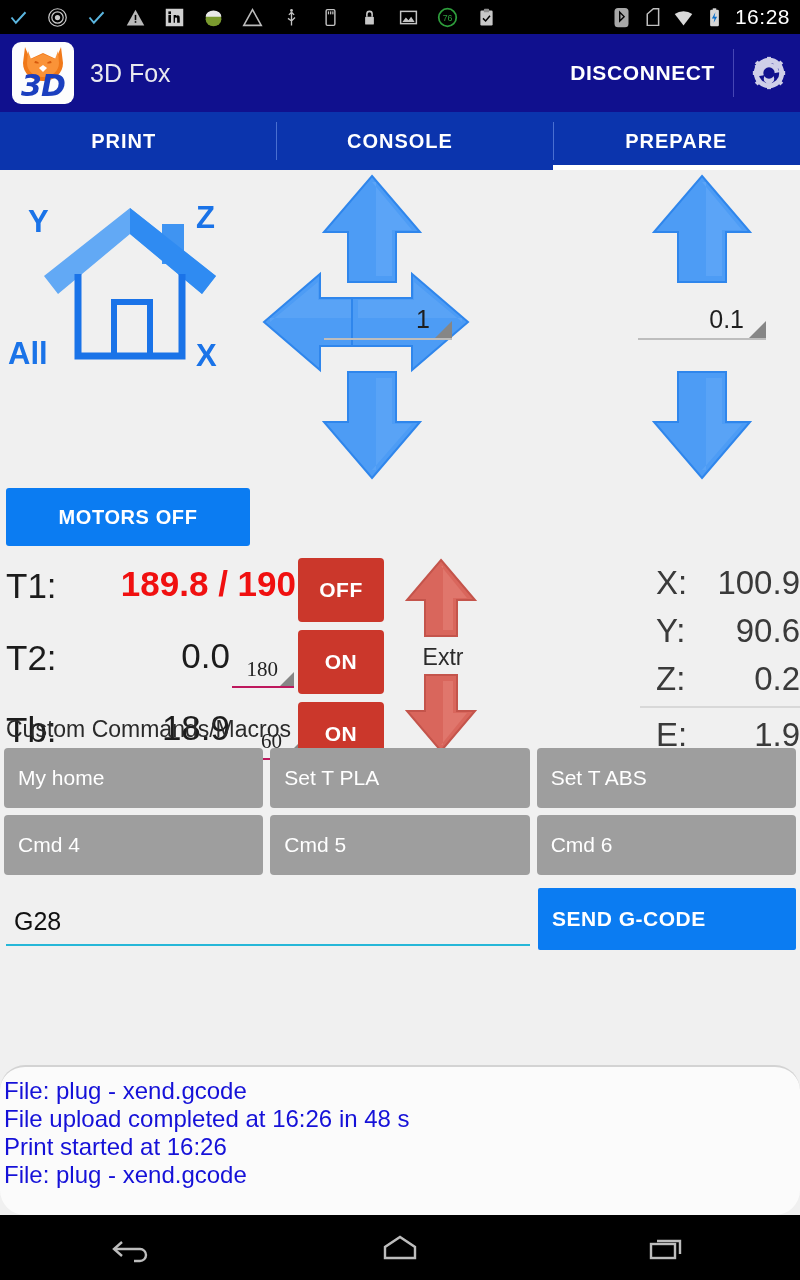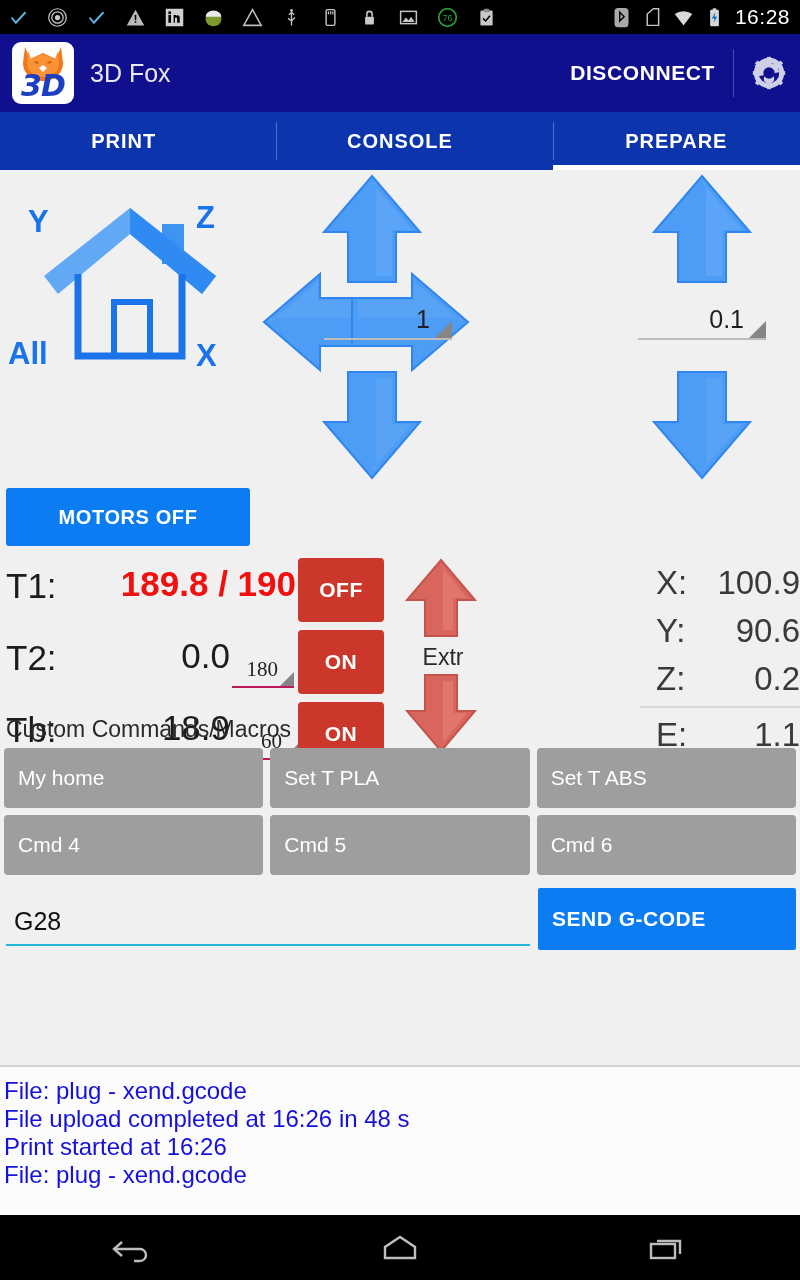--- a/index.html
+++ b/index.html
@@ -152,20 +152,21 @@
     background: #0b7cf2; color: #fff; font-size: 21px; font-weight: bold;
     display: flex; align-items: center; padding-left: 14px; border-radius: 2px;
     letter-spacing: .5px;
   }
 
   
   .log {
     position: absolute; left: 0; top: 1065px; width: 800px; height: 150px;
     background: #fbfbfb; border-top: 2px solid #d3d3d3; overflow: hidden;
     padding: 6px 0 0 4px;
+    border-radius: 25px;
   }
   .logline { color: #1511d8; font-size: 24px; line-height: 28px; white-space: nowrap; }
   .logclip { height: 4px; overflow: hidden; }
 
   
   .navbar {
     position: absolute; left: 0; bottom: 0; width: 800px; height: 65px; background: #000;
     display: flex; align-items: center; justify-content: space-around;
   }
   .navbar svg { display: block; }
@@ -395,21 +396,21 @@
       <div class="prow">
         <span class="k">Y:</span>
         <span class="v">90.6</span>
       </div>
       <div class="prow">
         <span class="k">Z:</span>
         <span class="v">0.2</span>
       </div>
       <div class="prow sep">
         <span class="k" style="top:8px;">E:</span>
-        <span class="v" style="top:8px;">1.1</span>
+        <span class="v" style="top:8px;">1.9</span>
       </div>
     </div>
 
     <div class="macrotitle">Custom Commands/Macros</div>
     <div class="macros">
       <div class="macro">My home</div>
       <div class="macro">Set T PLA</div>
       <div class="macro">Set T ABS</div>
       <div class="macro">Cmd 4</div>
       <div class="macro">Cmd 5</div>

